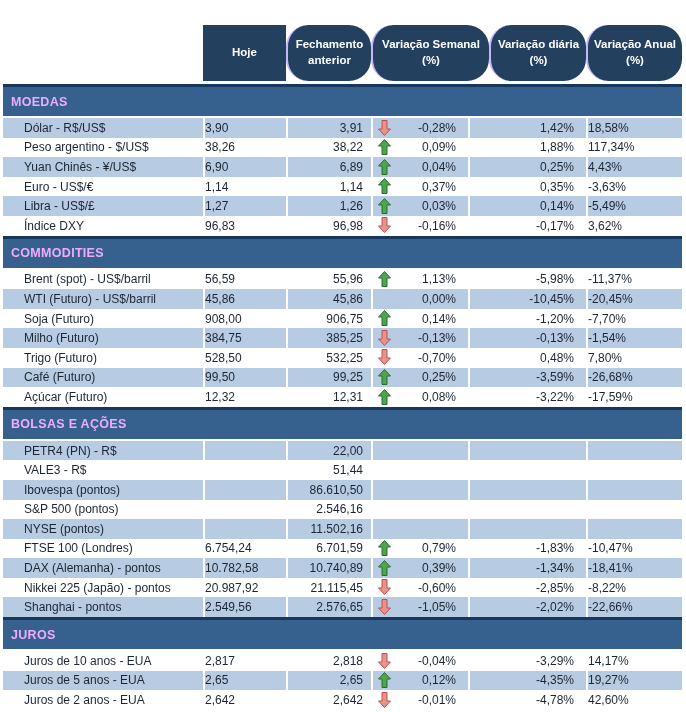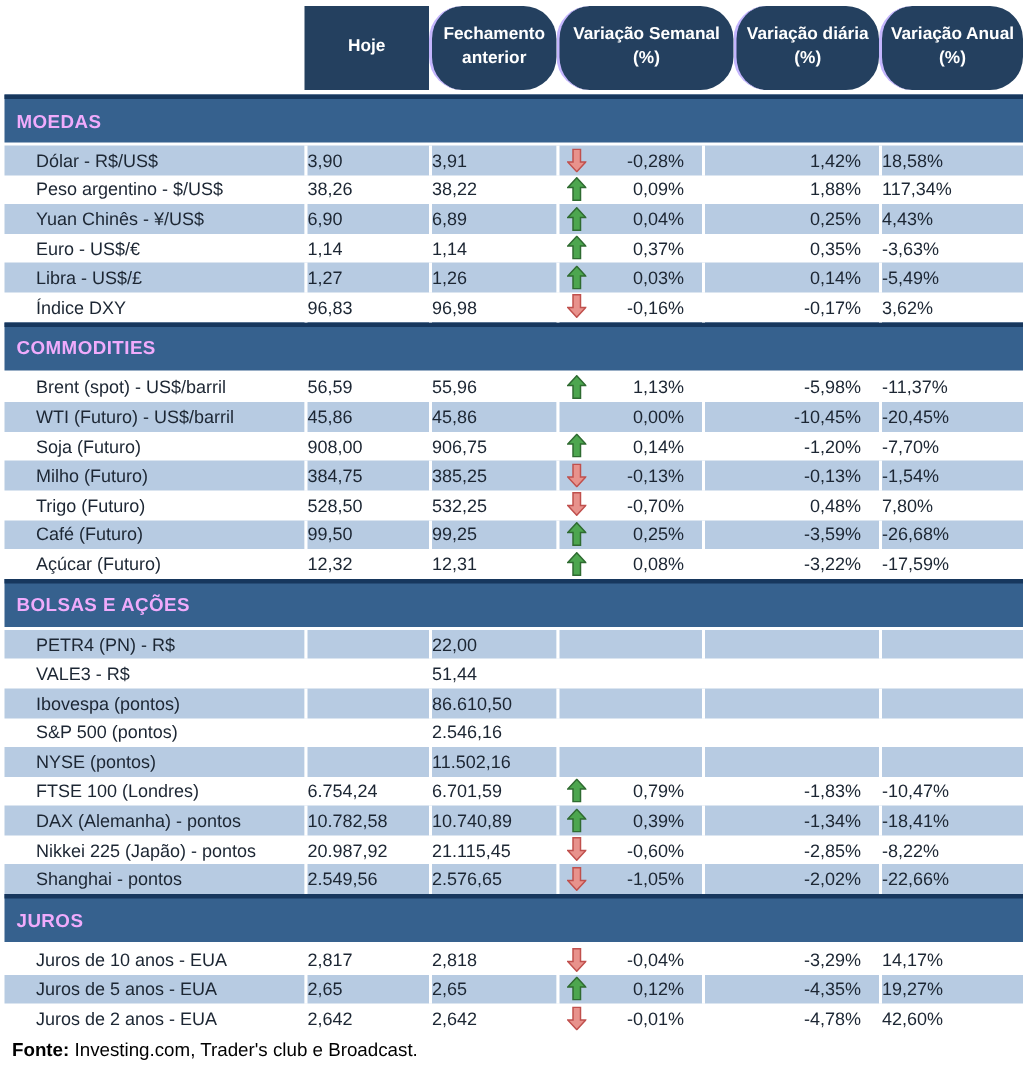--- a/index.html
+++ b/index.html
@@ -9,38 +9,38 @@
     --row-alt:#B7CBE2;
     --text:#1C2633;
     --up-fill:#4DA64F; --up-stroke:#2F6B31;
     --down-fill:#E8928C; --down-stroke:#C0504D;
   }
   html,body{margin:0;padding:0;}
   body{font-family:"Liberation Sans","DejaVu Sans",sans-serif;color:var(--text);background:#fff;}
   .sheet{width:686px;height:712px;box-sizing:border-box;padding:4px 0 0 3px;background:#fff;overflow:hidden;}
   .grid{width:679px;}
   
-  .header-row{display:flex;height:56px;margin-bottom:3px;}
+  .header-row{display:flex;height:56px;margin-bottom:3px;margin-top:21px;}
   .hspacer{width:200px;}
   .hcell{background:var(--header-bg);color:#fff;font-weight:bold;font-size:11.5px;line-height:1.35;
          display:flex;align-items:center;justify-content:center;text-align:center;box-sizing:border-box;padding:0 2px;}
   .hcell+.hcell{border-left:2px solid #c4b5fd;border-radius:22px;}
   .w-hoje{width:83px}.w-fech{width:85px}.w-dia{width:97px}.w-sem{width:118px}.w-anu{width:96px}
   
   .band{height:32px;box-sizing:border-box;border-top:3px solid var(--band-border);background:var(--band-bg);
         color:#f0abfc;font-weight:bold;font-size:12.5px;letter-spacing:.3px;display:flex;align-items:center;
         padding-left:8px;margin-bottom:2px;}
   
   .row{display:flex;height:19.6px;font-size:12px;}
   .row>div{box-sizing:border-box;display:flex;align-items:center;height:100%;white-space:nowrap;overflow:hidden;}
   .row>div+div{border-left:2px solid #fff;}
   .row.b>div{background:var(--row-alt);}
   .c-label{width:200px;padding-left:21px;}
   .c-hoje{width:83px;justify-content:flex-start;padding-right:8px;}
-  .c-fech{width:85px;justify-content:flex-start;padding-right:8px;}
+  .c-fech{width:85px;justify-content:flex-end;padding-right:8px;}
   .c-dia{width:97px;justify-content:flex-end;padding-right:12px;position:relative;}
   .c-sem{width:118px;justify-content:flex-end;padding-right:12px;}
   .c-anu{width:96px;justify-content:flex-start;padding-right:8px;}
   .arrow{position:absolute;left:5px;top:1.5px;width:13px;height:16px;}
   
   .footer{font-size:12.5px;padding:4px 0 0 5px;color:#000;}
   .footer b{font-weight:bold;}
 </style>
 </head>
 <body>

